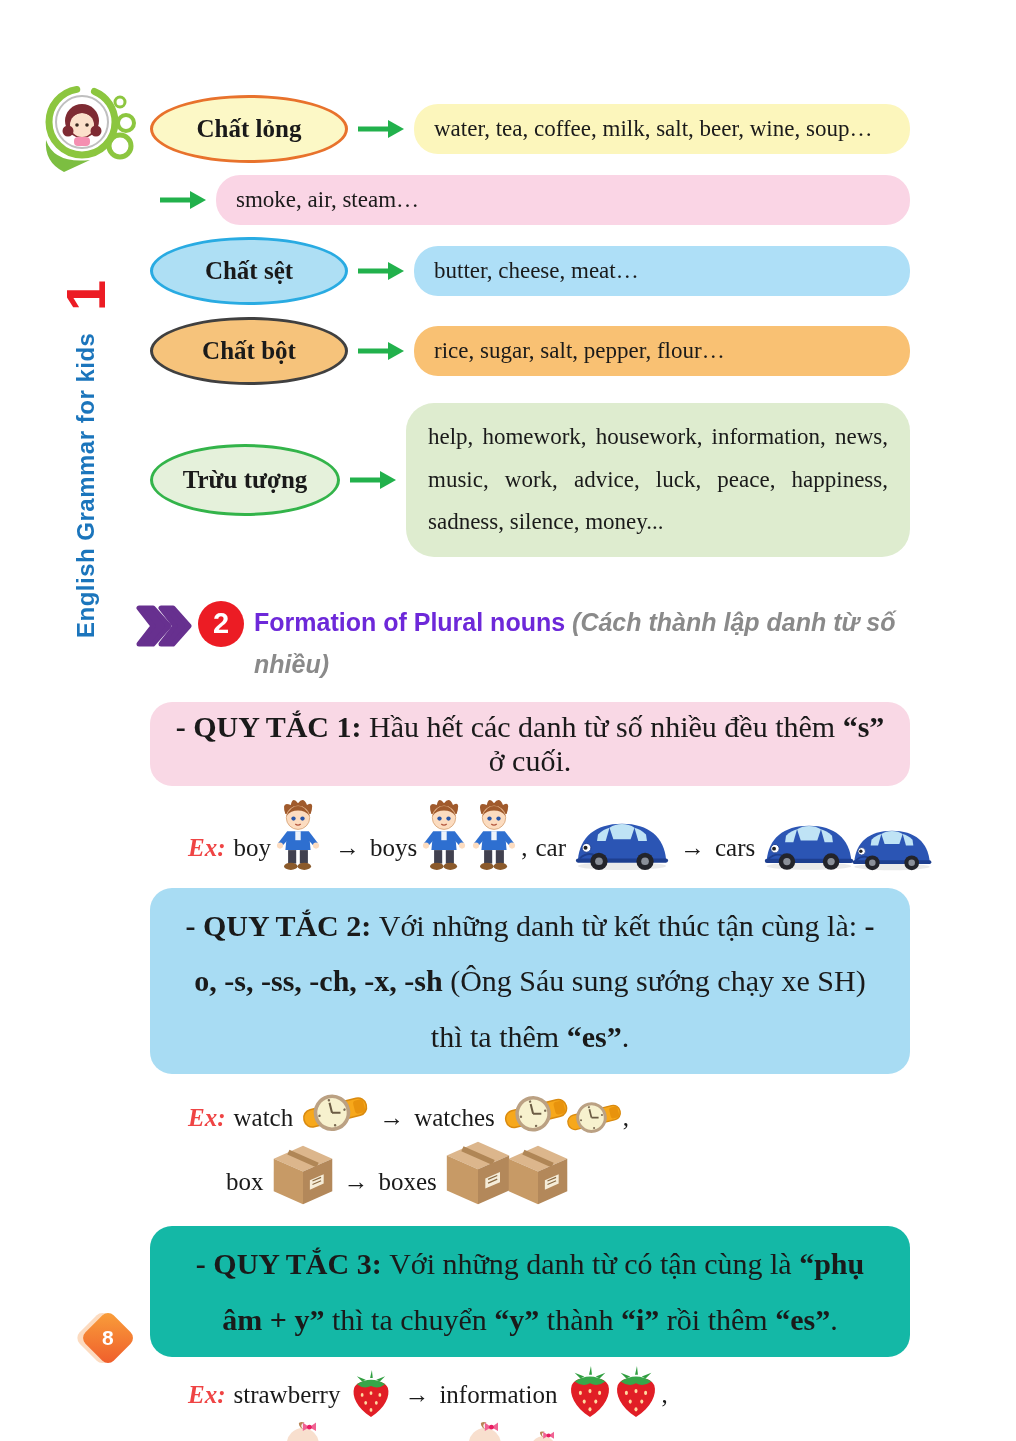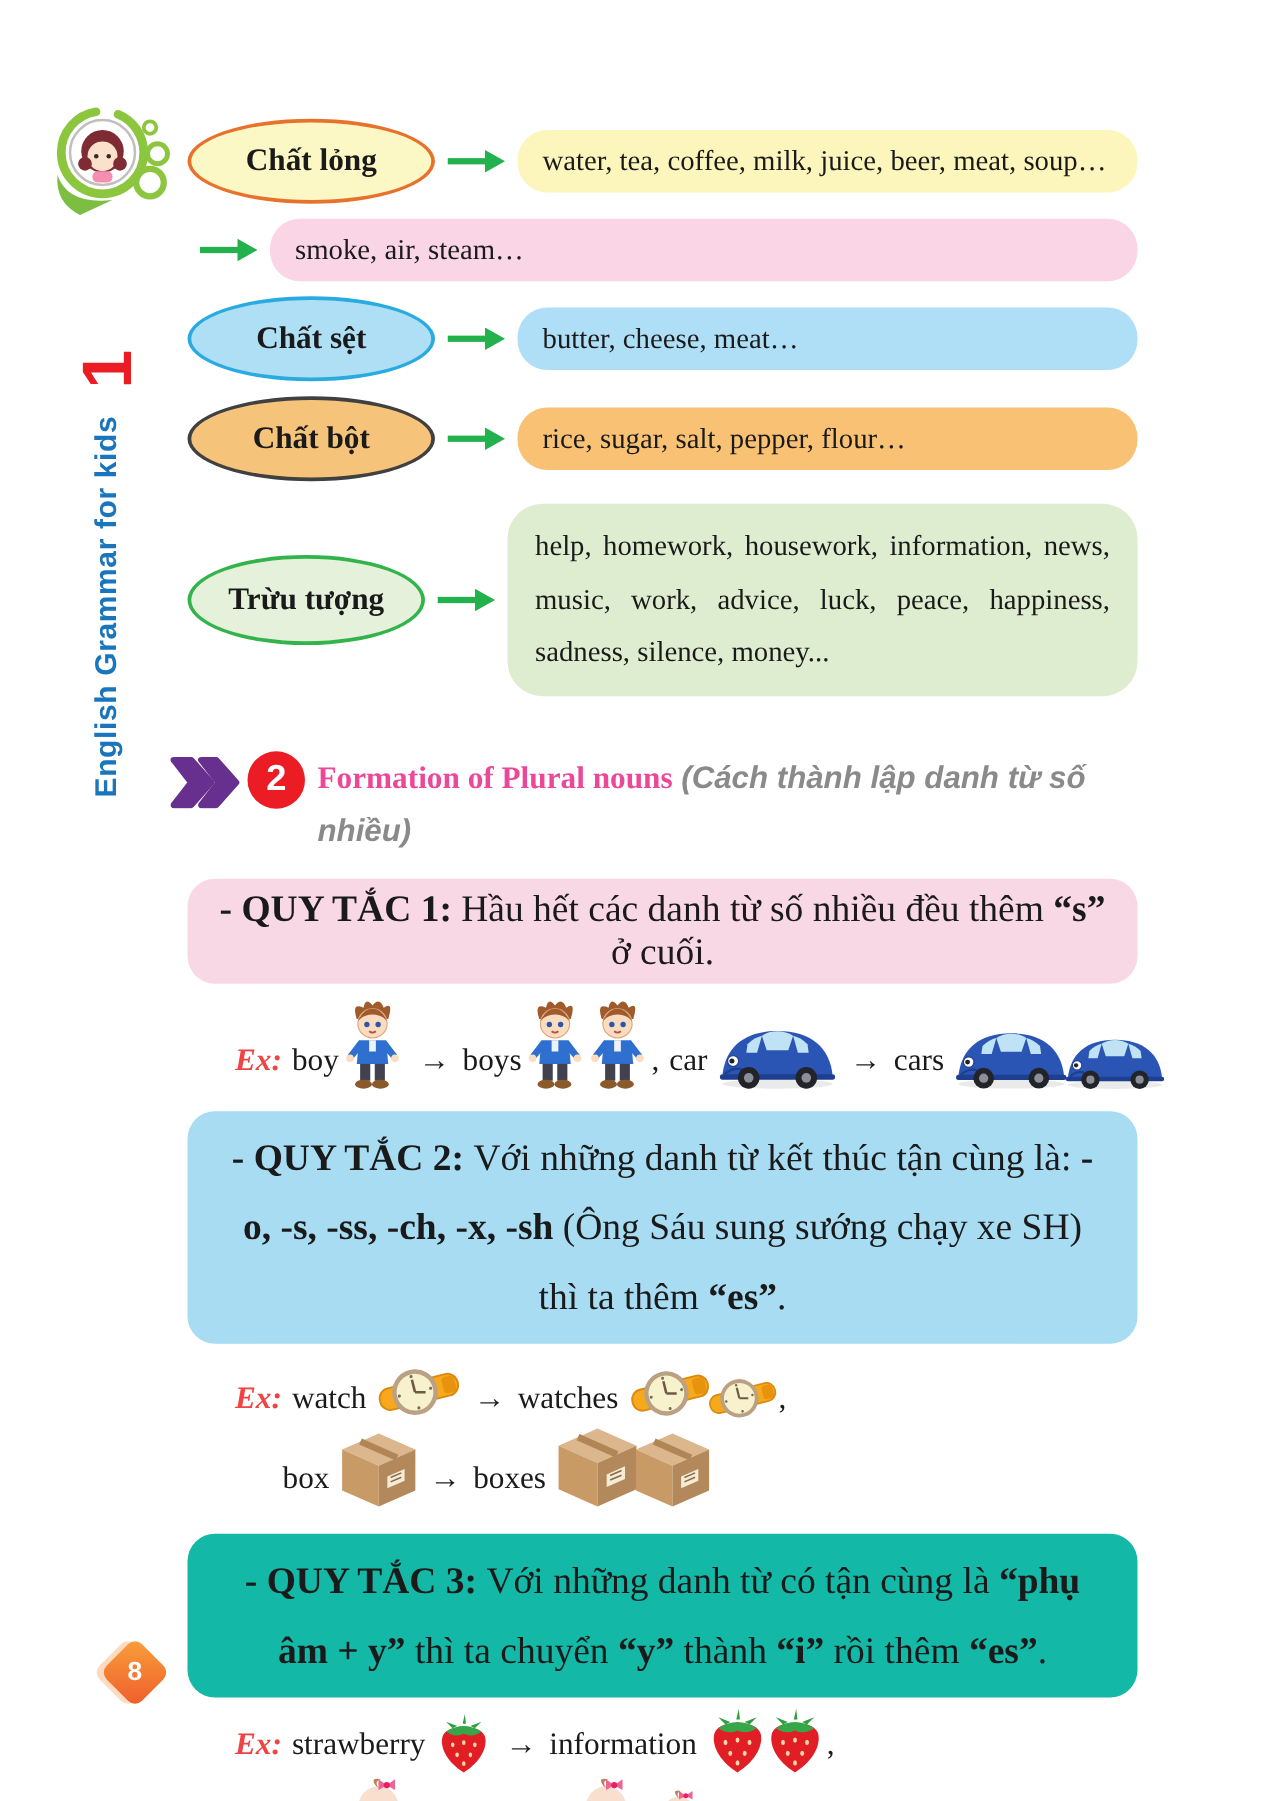--- a/index.html
+++ b/index.html
@@ -40,21 +40,21 @@
   .row5 { margin-top:18px; }
 
   
   .section-head { display:flex; align-items:flex-start; margin:44px 0 16px -14px; }
   .chevrons { flex:none; margin-top:4px; }
   .sec-circle { flex:none; width:46px; height:46px; border-radius:50%; background:#EC1C24;
       color:#fff; font-family:"Liberation Sans", sans-serif; font-weight:bold; font-size:29px;
       display:flex; align-items:center; justify-content:center; margin:0 10px 0 6px; }
   .sec-title { width:668px; font-family:"Liberation Sans", sans-serif; font-weight:bold;
       font-size:25px; line-height:1.7; }
-  .title-en { color:#ec4899;font-family:Liberation Serif, serif; }
+  .title-en { color:#6d28d9; }
   .title-vi { color:#8A8A8A; font-style:italic; }
 
   
   .rule { border-radius:22px; text-align:center; font-size:30px; padding:8px 18px; }
   .rule .b { font-weight:bold; }
   .rule1 { background:#F9D8E5; }
   .rule2 { background:#A8DCF3; line-height:1.85; padding:10px 26px; margin-top:16px; }
   .rule3 { background:#14b8a6; line-height:1.85; padding:10px 36px; margin-top:20px; }
 
   
@@ -201,21 +201,21 @@
 
   <div class="map-row">
     <div class="bubble b1">
         <span>Chất lỏng</span>
       </div>
     <svg class="garrow" width="46" height="18" viewBox="0 0 46 18">
         <rect x="0" y="6.5" width="32" height="5" fill="#22B14C"></rect>
         <polygon points="30,0 46,9 30,18" fill="#22B14C"></polygon>
       </svg>
     <div class="pill p1">
-        <span>water, tea, coffee, milk, juice, beer, meat, soup…</span>
+        <span>water, tea, coffee, milk, salt, beer, wine, soup…</span>
       </div>
   </div>
 
   <div class="map-row">
     <svg class="garrow" width="46" height="18" viewBox="0 0 46 18">
         <rect x="0" y="6.5" width="32" height="5" fill="#22B14C"></rect>
         <polygon points="30,0 46,9 30,18" fill="#22B14C"></polygon>
       </svg>
     <div class="pill p2">
         <span>smoke, air, steam…</span>

